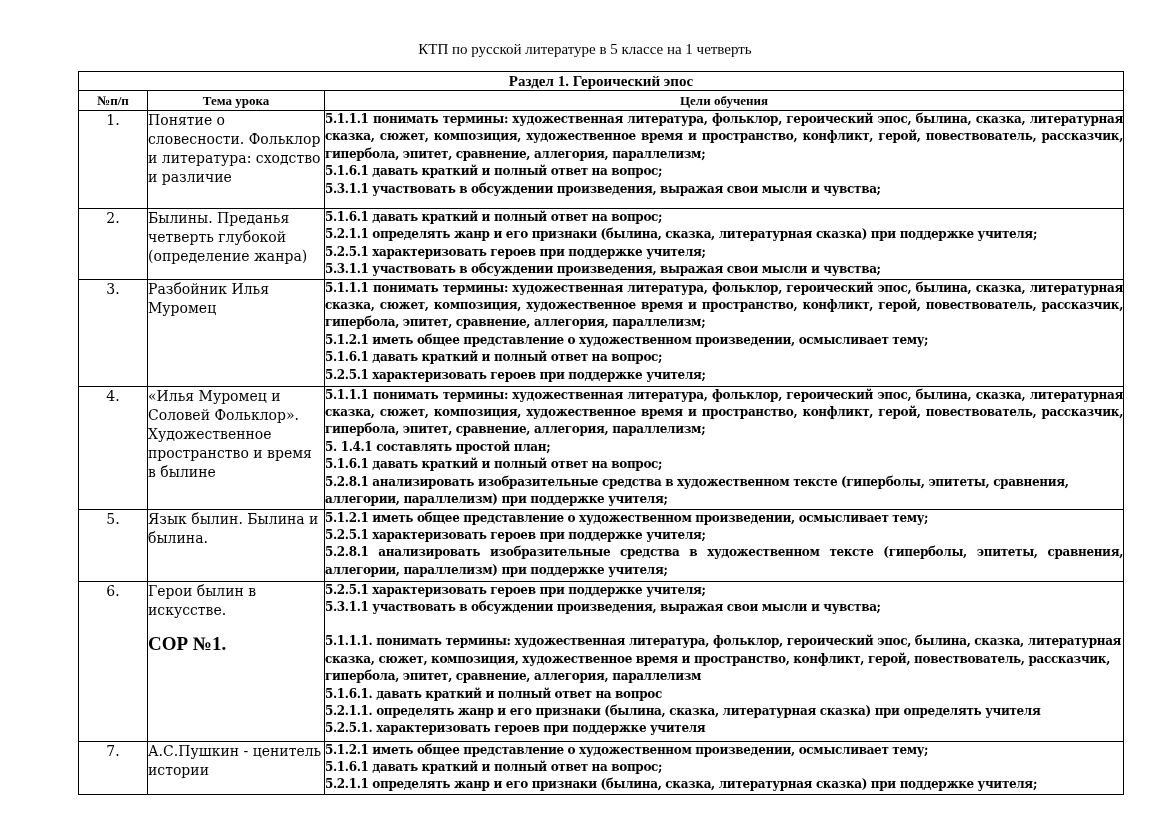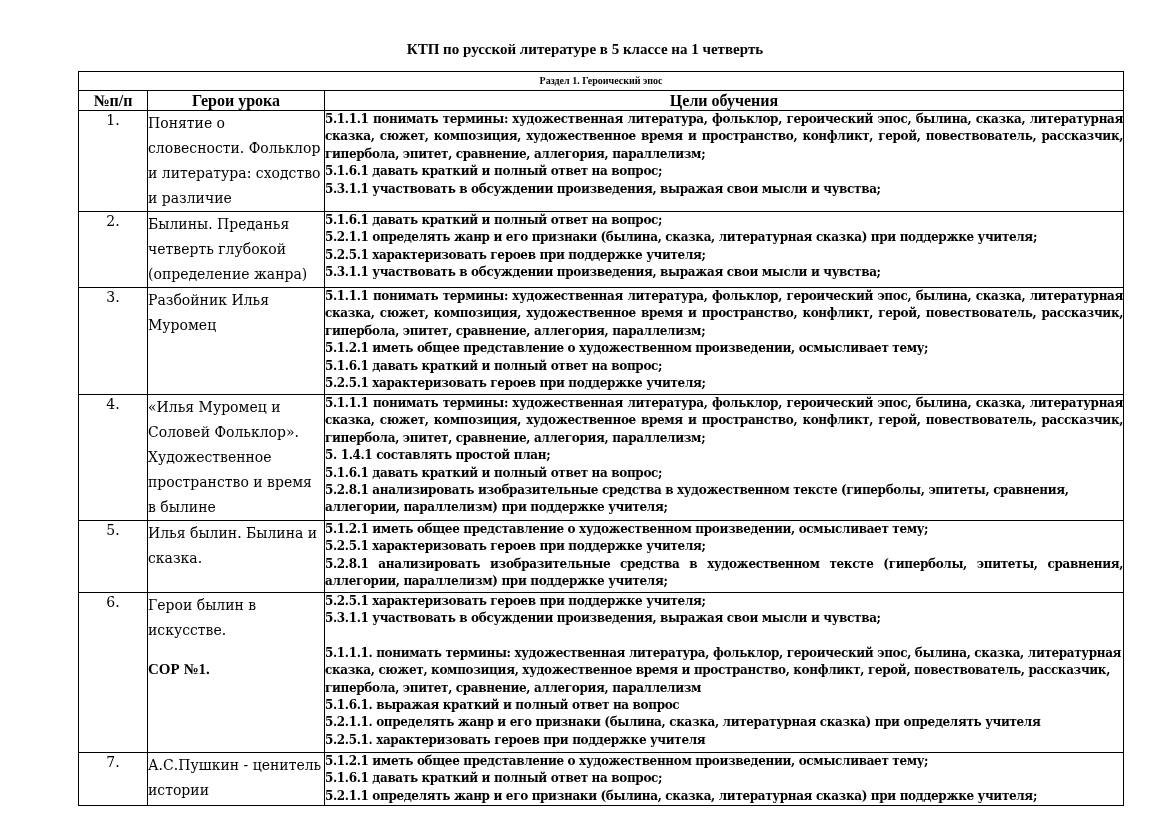--- a/index.html
+++ b/index.html
@@ -1,46 +1,46 @@
 <!DOCTYPE html>
 <html><head>
   <meta charset="utf-8">
   <style>
     html, body { margin: 0; padding: 0; background: #ffffff; }
     body { width: 1170px; height: 827px; position: relative; overflow: hidden; color: #000; }
     .title {
       position: absolute; left: 0; width: 1170px; top: 40px; text-align: center;
-      font-family: "Liberation Serif", serif; font-weight: bold; font-size: 15px; line-height: 18px;
+      font-family: "Liberation Serif", serif; font-weight: normal; font-size: 15px; line-height: 18px;
     }
     table.ktp {
       position: absolute; left: 78px; top: 71px; width: 1045px;
       border-collapse: collapse; table-layout: fixed;
       font-family: "DejaVu Serif", serif;
     }
     table.ktp td, table.ktp th {
       border: 1px solid #000; vertical-align: top; padding: 0;
     }
     col.c1 { width: 69px; }
     col.c2 { width: 177px; }
     col.c3 { width: 799px; }
     th.section {
-      font-family: "Liberation Serif", serif; font-weight: bold; font-size: 10px;
+      font-family: "Liberation Serif", serif; font-weight: bold; font-size: 15px;
       height: 18px; line-height: 18px; text-align: center;
     }
     th.hdr {
-      font-family: "Liberation Serif", serif; font-weight: bold; font-size: 16px;
+      font-family: "Liberation Serif", serif; font-weight: bold; font-size: 13px;
       height: 19px; line-height: 19px; text-align: center;
     }
     td.num {
       text-align: center; font-size: 14px; line-height: 19px; padding-top: 1px;
     }
     td.topic {
-      font-size: 14px; line-height: 25px; padding: 1px 4px 0 7px;
+      font-size: 14px; line-height: 19px; padding: 1px 4px 0 7px;
     }
-    td.topic .bold { font-family: "Liberation Serif", serif; font-weight: bold; font-size: 15px; display: block; }
+    td.topic .bold { font-family: "Liberation Serif", serif; font-weight: bold; font-size: 19px; display: block; }
     td.topic .spacer { display: block; height: 14px; }
     td.goals {
       font-size: 12px; line-height: 17.4px; padding: 0 8px 0 7px; letter-spacing: -0.35px; font-weight: bold;
     }
     td.goals .line { display: block; }
     td.goals .just { text-align: justify; text-align-last: left; }
     td.goals .gap { display: block; height: 17px; }
     tr.r1 td { height: 97px; }
     tr.r2 td { height: 69px; }
     tr.r3 td { height: 106px; }
@@ -59,21 +59,21 @@
       <col class="c1">
       <col class="c2">
       <col class="c3">
     </colgroup>
   <thead>
     <tr>
       <th class="section" colspan="3">Раздел 1. Героический эпос</th>
     </tr>
     <tr>
       <th class="hdr">№п/п</th>
-      <th class="hdr">Герои урока</th>
+      <th class="hdr">Тема урока</th>
       <th class="hdr">Цели обучения</th>
     </tr>
   </thead>
   <tbody>
 
     <tr class="r1">
       <td class="num">1.</td>
       <td class="topic">Понятие о словесности. Фольклор и литература: сходство и различие</td>
       <td class="goals">
         <span class="line just">5.1.1.1 понимать термины: художественная литература, фольклор, героический эпос, былина, сказка, литературная сказка, сюжет, композиция, художественное время и пространство, конфликт, герой, повествователь, рассказчик, гипербола, эпитет, сравнение, аллегория, параллелизм;</span>
@@ -110,41 +110,41 @@
       <td class="goals">
         <span class="line just">5.1.1.1 понимать термины: художественная литература, фольклор, героический эпос, былина, сказка, литературная сказка, сюжет, композиция, художественное время и пространство, конфликт, герой, повествователь, рассказчик, гипербола, эпитет, сравнение, аллегория, параллелизм;</span>
         <span class="line">5. 1.4.1 составлять простой план;</span>
         <span class="line">5.1.6.1 давать краткий и полный ответ на вопрос;</span>
         <span class="line">5.2.8.1 анализировать изобразительные средства в художественном тексте (гиперболы, эпитеты, сравнения, аллегории, параллелизм) при поддержке учителя;</span>
       </td>
     </tr>
 
     <tr class="r5">
       <td class="num">5.</td>
-      <td class="topic">Илья былин. Былина и сказка.</td>
+      <td class="topic">Язык былин. Былина и былина.</td>
       <td class="goals">
         <span class="line">5.1.2.1 иметь общее представление о художественном произведении, осмысливает тему;</span>
         <span class="line">5.2.5.1 характеризовать героев при поддержке учителя;</span>
         <span class="line just">5.2.8.1 анализировать изобразительные средства в художественном тексте (гиперболы, эпитеты, сравнения, аллегории, параллелизм) при поддержке учителя;</span>
       </td>
     </tr>
 
     <tr class="r6">
       <td class="num">6.</td>
       <td class="topic">
         <span>Герои былин в искусстве.</span>
         <span class="spacer"></span>
         <span class="bold">СОР №1.</span>
       </td>
       <td class="goals">
         <span class="line">5.2.5.1 характеризовать героев при поддержке учителя;</span>
         <span class="line">5.3.1.1 участвовать в обсуждении произведения, выражая свои мысли и чувства;</span>
         <span class="gap"></span>
         <span class="line">5.1.1.1. понимать термины: художественная литература, фольклор, героический эпос, былина, сказка, литературная сказка, сюжет, композиция, художественное время и пространство, конфликт, герой, повествователь, рассказчик, гипербола, эпитет, сравнение, аллегория, параллелизм</span>
-        <span class="line">5.1.6.1. выражая краткий и полный ответ на вопрос</span>
+        <span class="line">5.1.6.1. давать краткий и полный ответ на вопрос</span>
         <span class="line">5.2.1.1. определять жанр и его признаки (былина, сказка, литературная сказка) при определять учителя</span>
         <span class="line">5.2.5.1. характеризовать героев при поддержке учителя</span>
       </td>
     </tr>
 
     <tr class="r7">
       <td class="num">7.</td>
       <td class="topic">А.С.Пушкин - ценитель истории</td>
       <td class="goals">
         <span class="line">5.1.2.1 иметь общее представление о художественном произведении, осмысливает тему;</span>

